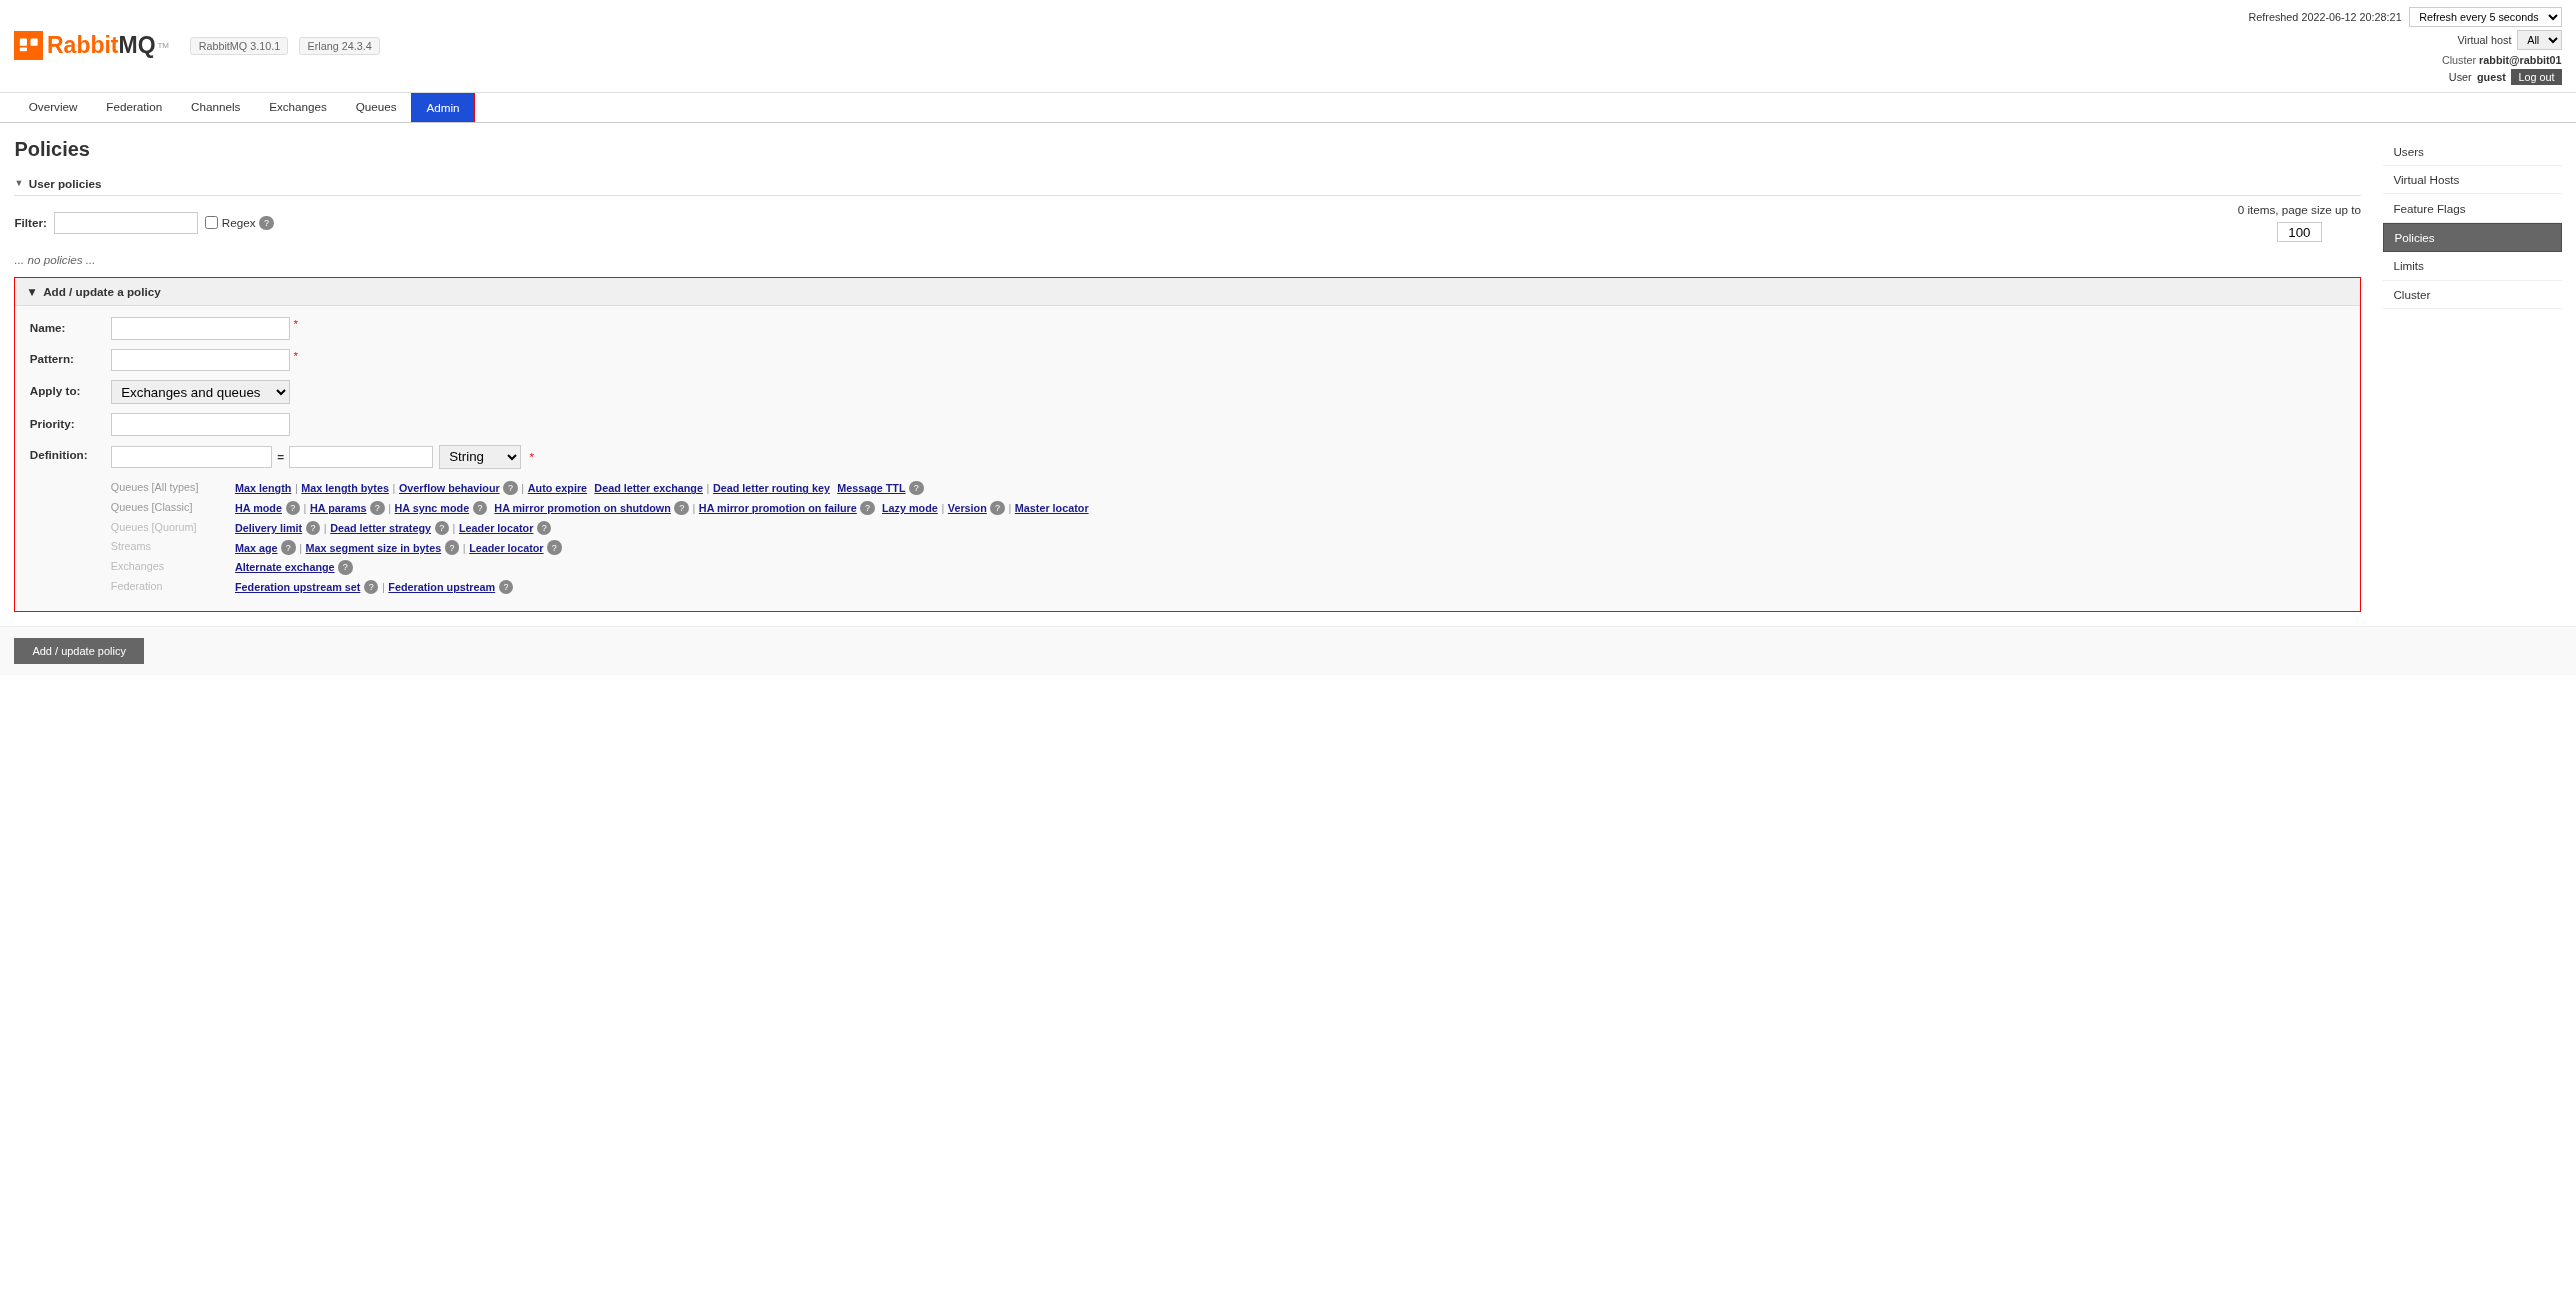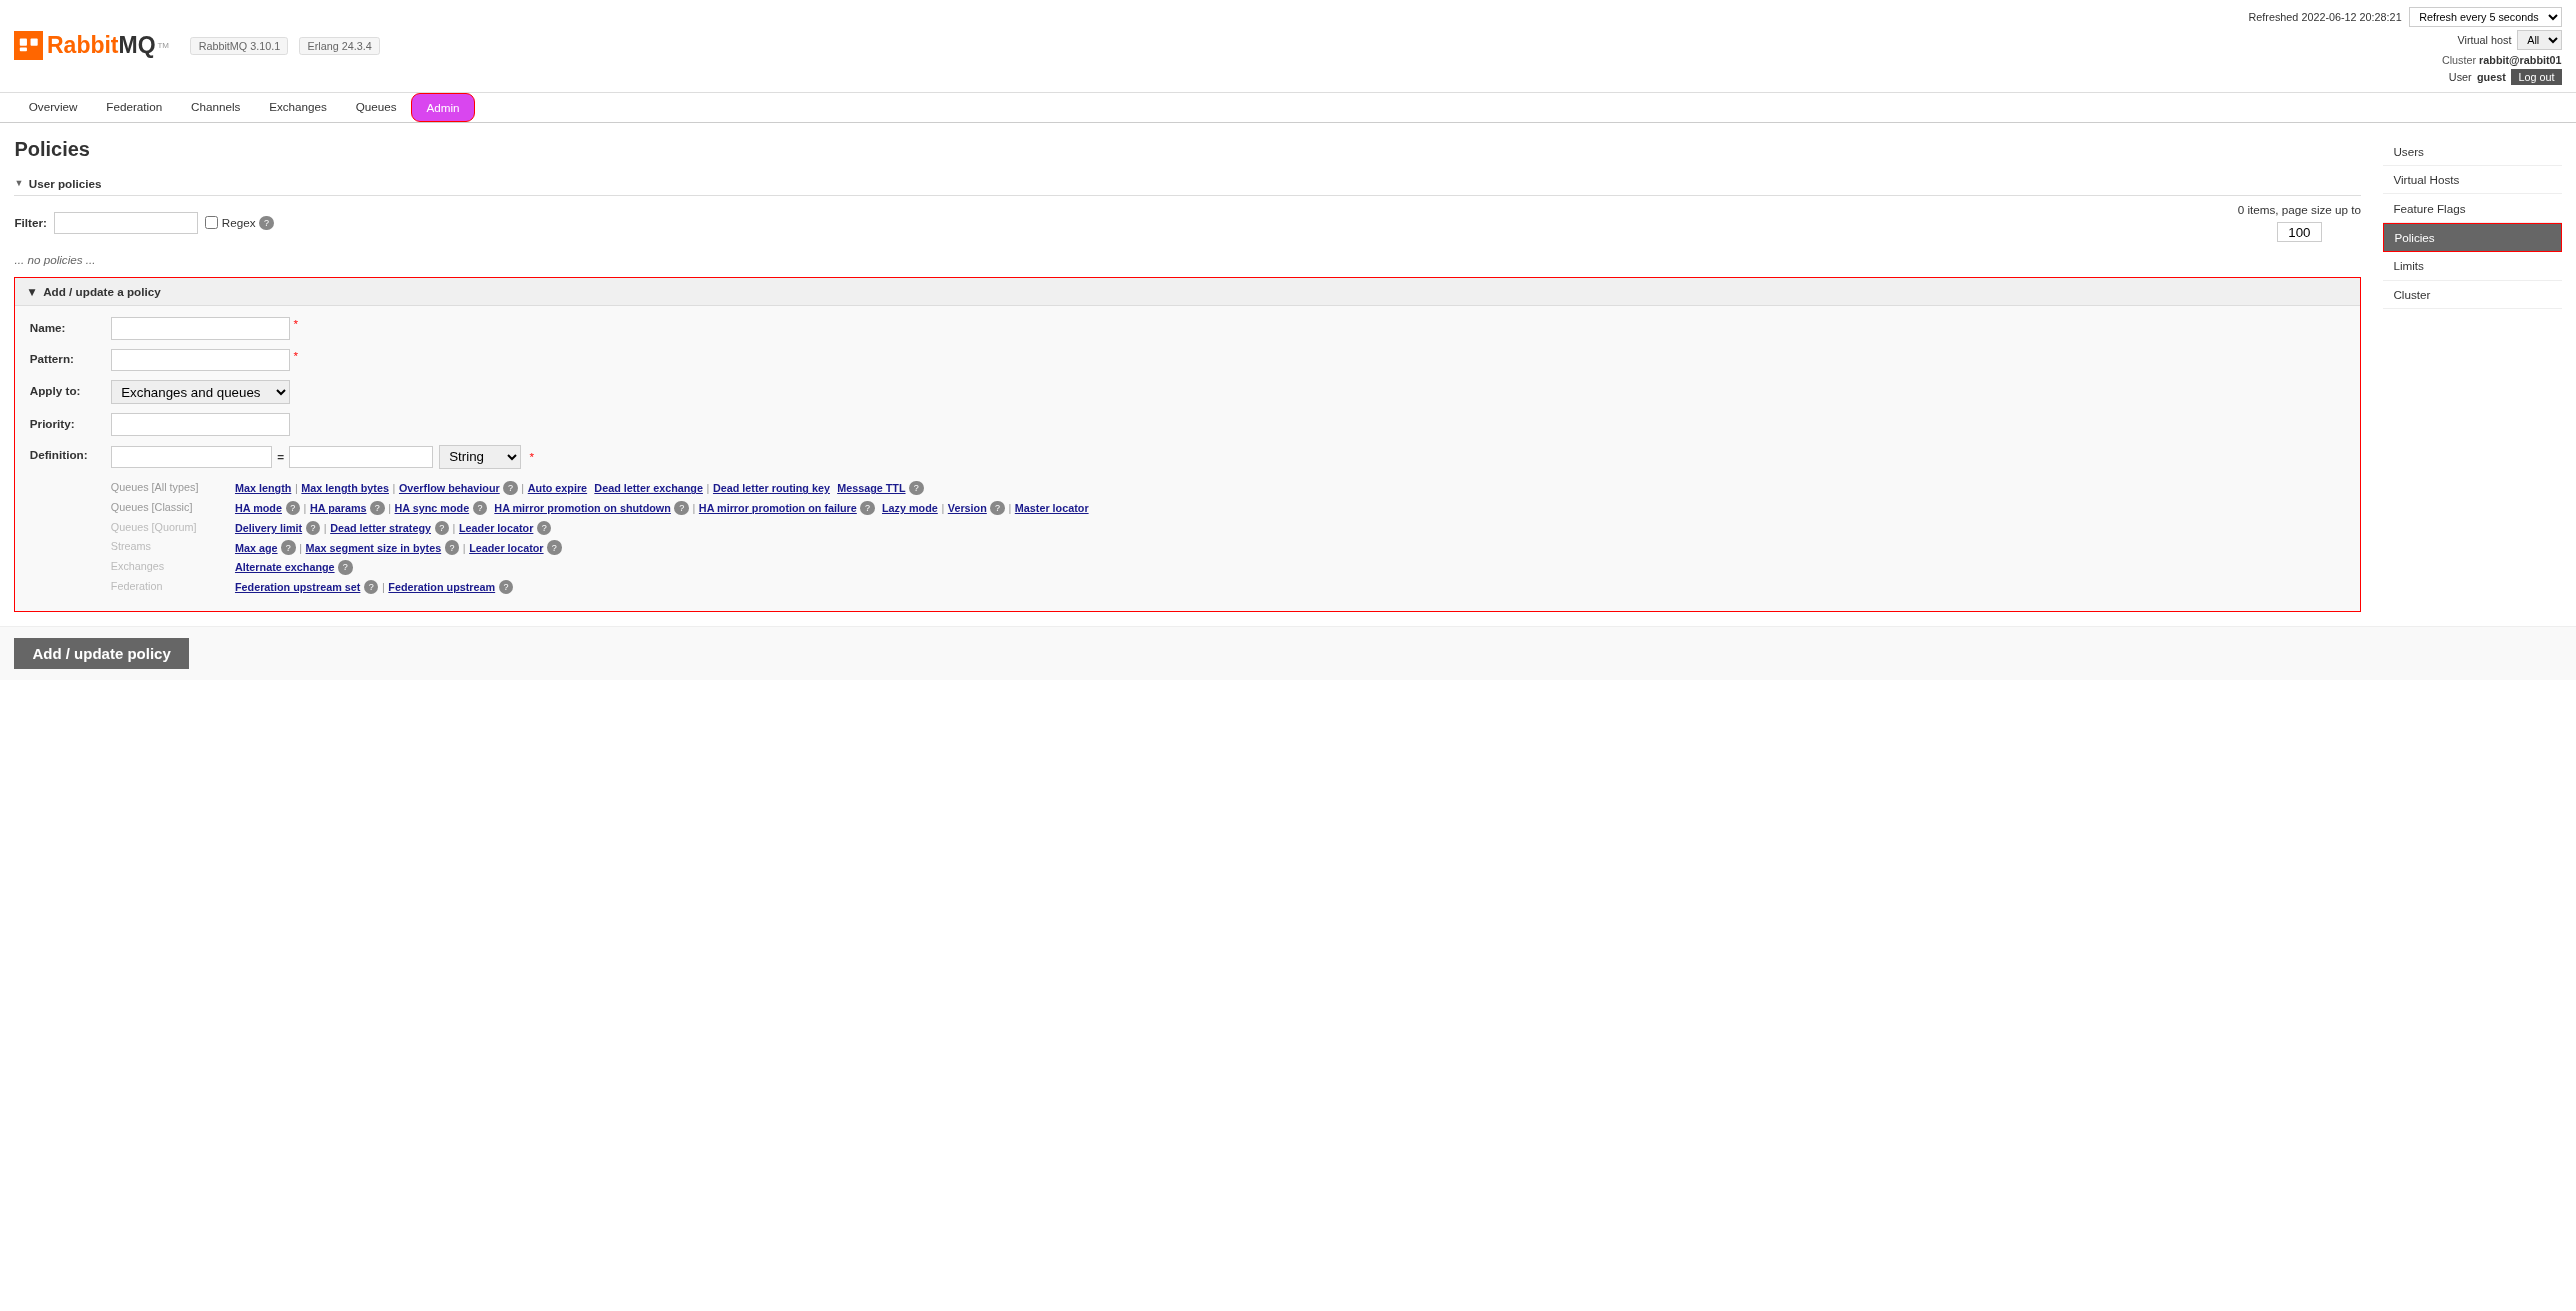--- a/index.html
+++ b/index.html
@@ -21,21 +21,21 @@
     .refresh-select { border: 0.9px solid #ccc; padding: 1.8px 5.4px; font-size: 10.8px; background: #fff; }
     .vhost-row { display: flex; align-items: center; gap: 5.4px; }
     .cluster-row { color: #555; }
     .cluster-row strong { color: #333; }
     .user-row { display: flex; align-items: center; gap: 5.4px; }
     .logout-btn { background: #555; color: #fff; border: none; padding: 1.8px 7.2px; cursor: pointer; font-size: 10.8px; }
 
     
     .nav { display: flex; gap: 0; border-bottom: 1.8px solid #ccc; padding: 0 14.4px; background: #fff; }
     .nav-item { padding: 7.2px 14.4px; font-size: 11.7px; cursor: pointer; color: #333; text-decoration: none; }
-    .nav-item.active { background: #d946ef; color: #fff; border-radius: 9px; }
+    .nav-item.active { background: #1d4ed8; color: #fff; }
 
     
     .content { display: flex; padding: 14.4px; gap: 21.5px; }
     .main { flex: 1; }
     .sidebar { width: 179px; flex-shrink: 0; }
 
     
     .sidebar-item { padding: 7.2px 10.8px; font-size: 11.7px; color: #333; cursor: pointer; border-bottom: 0.9px solid #eee; }
     .sidebar-item.active { background: #666; color: #fff; }
 
@@ -73,21 +73,21 @@
     .def-val-input { border: 0.9px solid #ccc; padding: 2.7px 5.4px; width: 144px; }
     .def-type-select { border: 0.9px solid #ccc; padding: 2.7px 5.4px; }
 
     
     .def-hints { margin-top: 12px; margin-left: 81px; }
     .def-hint-row { margin-bottom: 5.4px; display: flex; align-items: flex-start; gap: 7.2px; }
     .def-hint-label { color: #999; font-size: 10.8px; width: 117px; flex-shrink: 0; }
     .def-hint-links { display: flex; flex-wrap: wrap; align-items: center; gap: 3.6px; font-size: 10.8px; }
     .def-link { color: #1a1a8c; text-decoration: underline; cursor: pointer; font-weight: bold; font-size: 10.8px; }
     .def-sep { color: #999; }
-    .submit-btn { background: #666; color: #fff; border: none; padding: 7.2px 18px; cursor: pointer; font-size: 15px; font-weight: bold; }
+    .submit-btn { background: #666; color: #fff; border: none; padding: 7.2px 18px; cursor: pointer; font-size: 11px; font-weight: normal; }
     .red-box-section { border: 1.8px solid red; }
   </style>
 </head>
 <body>
 
 <div class="header">
   <div class="logo">
     <div class="logo-icon">
       <svg viewBox="0 0 24 24">
           <rect x="2" y="4" width="8" height="8" rx="1"></rect>

